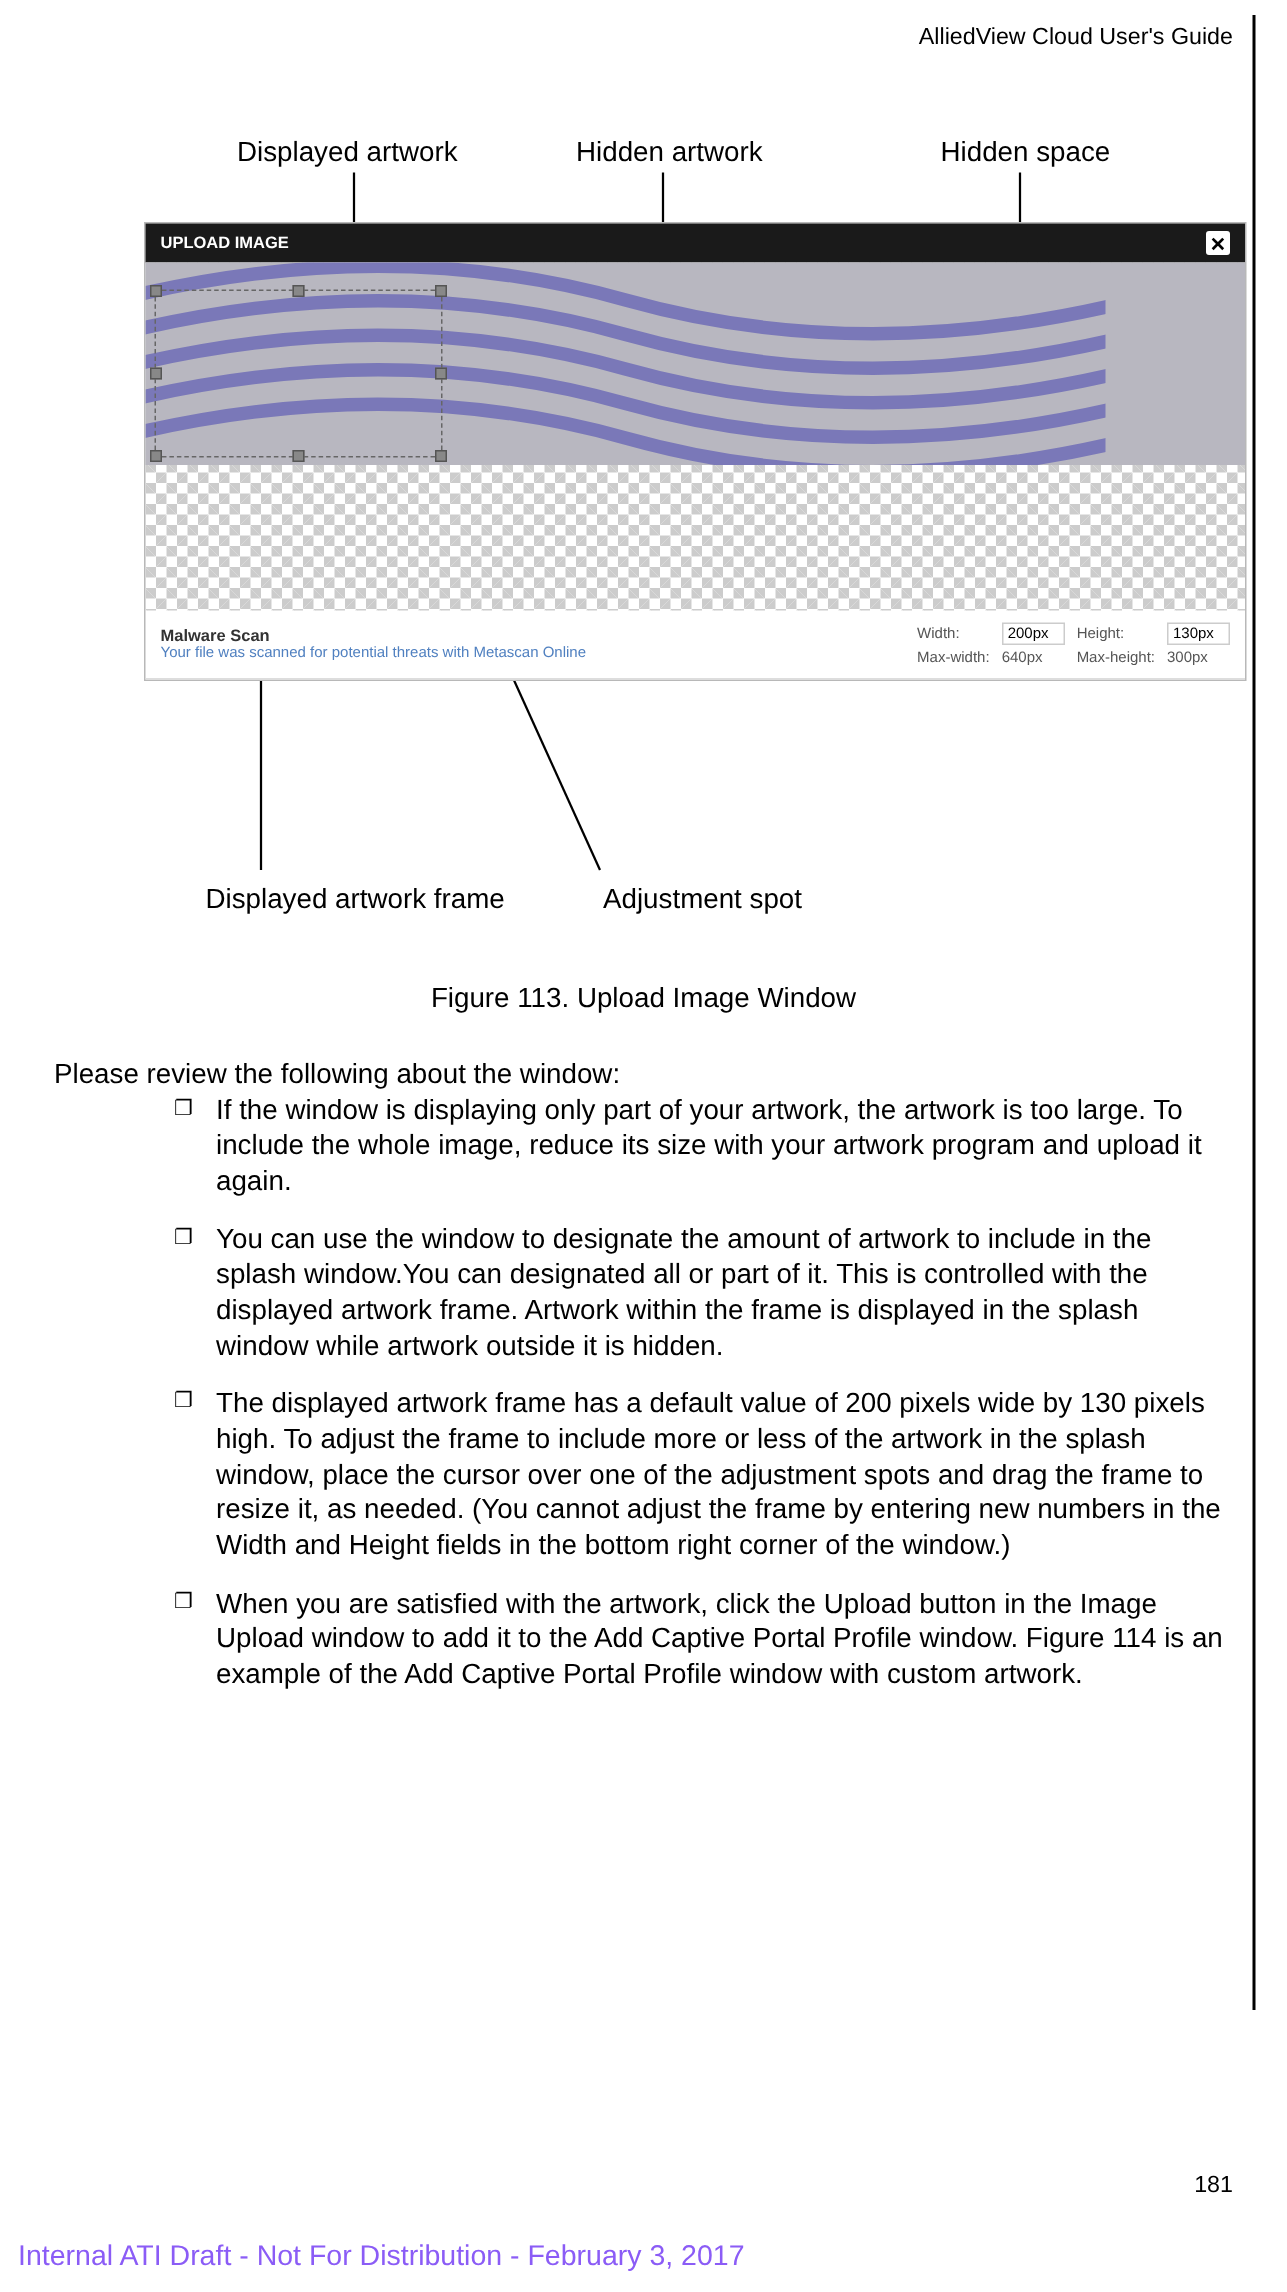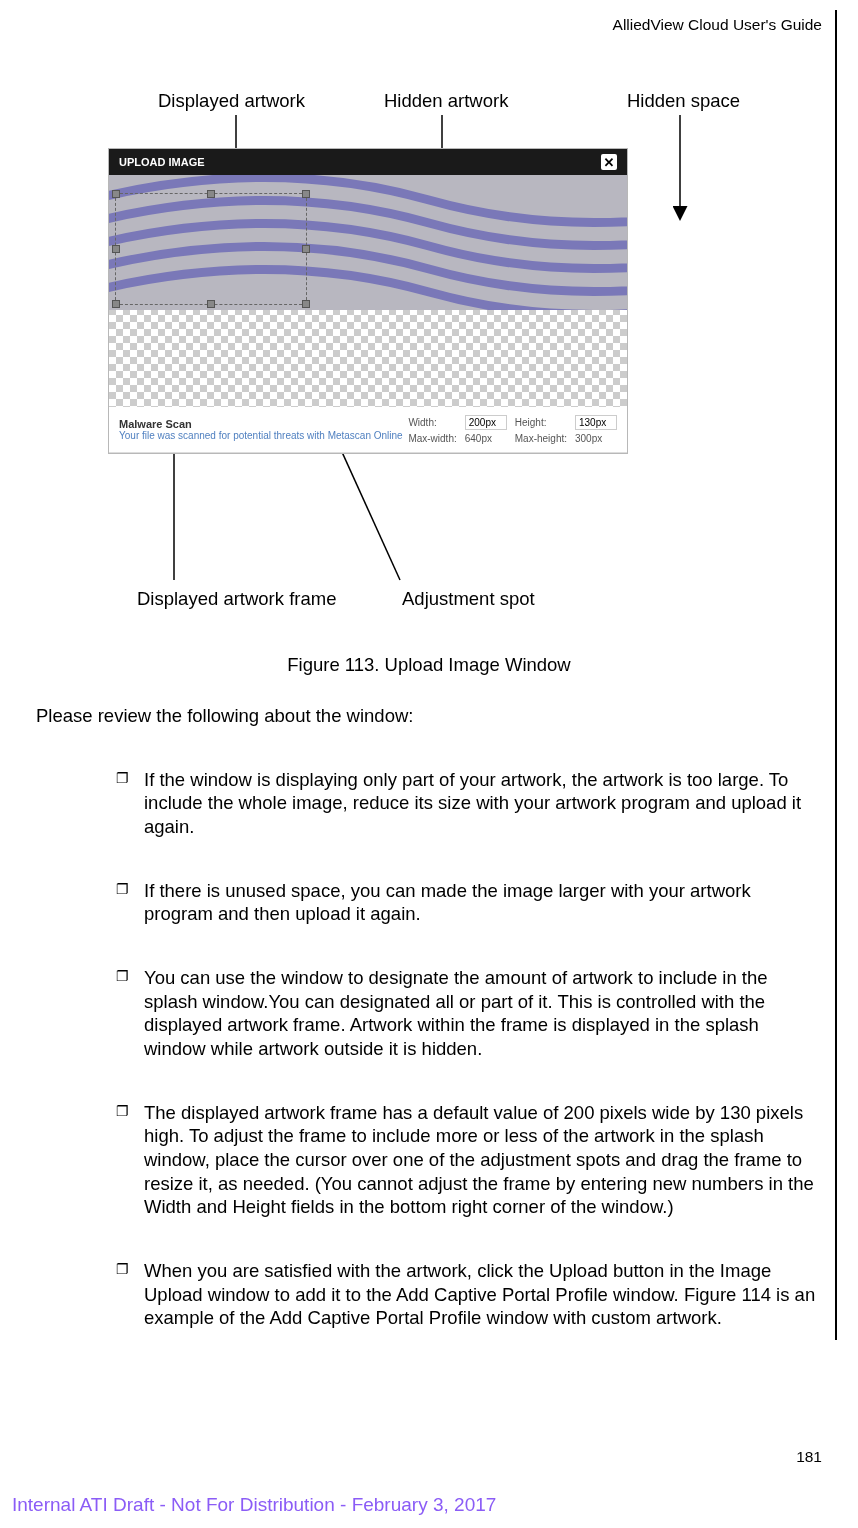--- a/index.html
+++ b/index.html
@@ -32,22 +32,22 @@
       width: 100%;
       font-size: 18.5px;
     }
     .label-displayed-artwork { position: absolute; left: 158px; }
     .label-hidden-artwork { position: absolute; left: 384px; }
     .label-unused-space { position: absolute; left: 627px; }
     
     .figure-container {
       position: absolute;
       top: 148px;
-      left: 108px;
-      width: 520px;
+      left: 96px;
+      width: 735px;
     }
     
     .upload-window {
       border: 1px solid #b8b8b8;
       background: #fff;
       position: relative;
     }
     .upload-header {
       background: #1a1a1a;
       color: #fff;
@@ -190,21 +190,20 @@
     }
     .intro-line { }
     .bullet-list {
       list-style: none;
       padding-left: 80px;
     }
     .bullet-list li {
       position: relative;
       margin-bottom: 15px;
       padding-left: 28px;
-      margin-top: 40px;
     }
     .bullet-list li::before {
       content: "❐";
       position: absolute;
       left: 0;
       top: 2px;
       font-size: 14px;
     }
     
     .page-number {
@@ -305,21 +304,20 @@
   <span class="label-frame">Displayed artwork frame</span>
   <span class="label-adjust">Adjustment spot</span>
 </div>
 
 <div class="figure-caption">Figure 113. Upload Image Window</div>
 
 <div class="body-text">
   <div class="intro-line">Please review the following about the window:</div>
   <ul class="bullet-list">
     <li>If the window is displaying only part of your artwork, the artwork is too large. To include the whole image, reduce its size with your artwork program and upload it again.</li>
-    <li>If there is unused space, you can made the image larger with your artwork program and then upload it again.</li>
     <li>You can use the window to designate the amount of artwork to include in the splash window.You can designated all or part of it. This is controlled with the displayed artwork frame. Artwork within the frame is displayed in the splash window while artwork outside it is hidden.</li>
     <li>The displayed artwork frame has a default value of 200 pixels wide by 130 pixels high. To adjust the frame to include more or less of the artwork in the splash window, place the cursor over one of the adjustment spots and drag the frame to resize it, as needed. (You cannot adjust the frame by entering new numbers in the Width and Height fields in the bottom right corner of the window.)</li>
     <li>When you are satisfied with the artwork, click the Upload button in the Image Upload window to add it to the Add Captive Portal Profile window. Figure 114 is an example of the Add Captive Portal Profile window with custom artwork.</li>
   </ul>
 </div>
 
 <div class="page-number">181</div>
 <div class="footer-text">Internal ATI Draft - Not For Distribution - February 3, 2017</div>
 
 </body></html>

